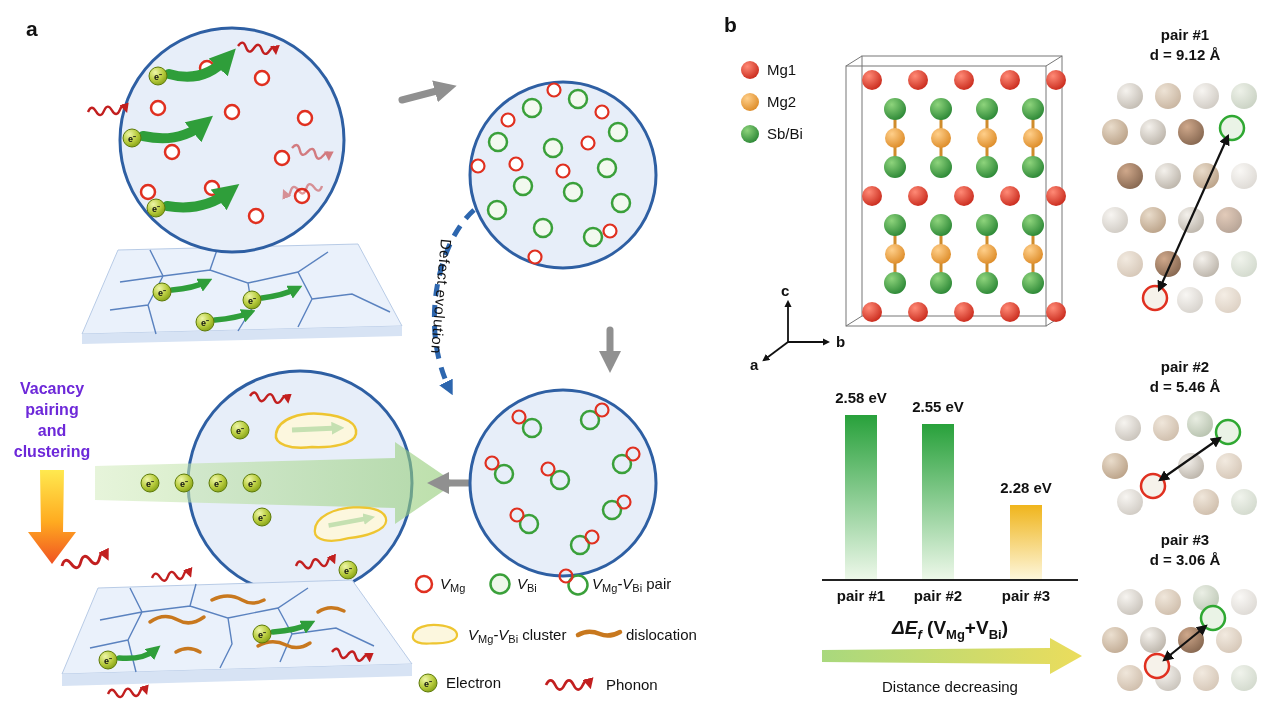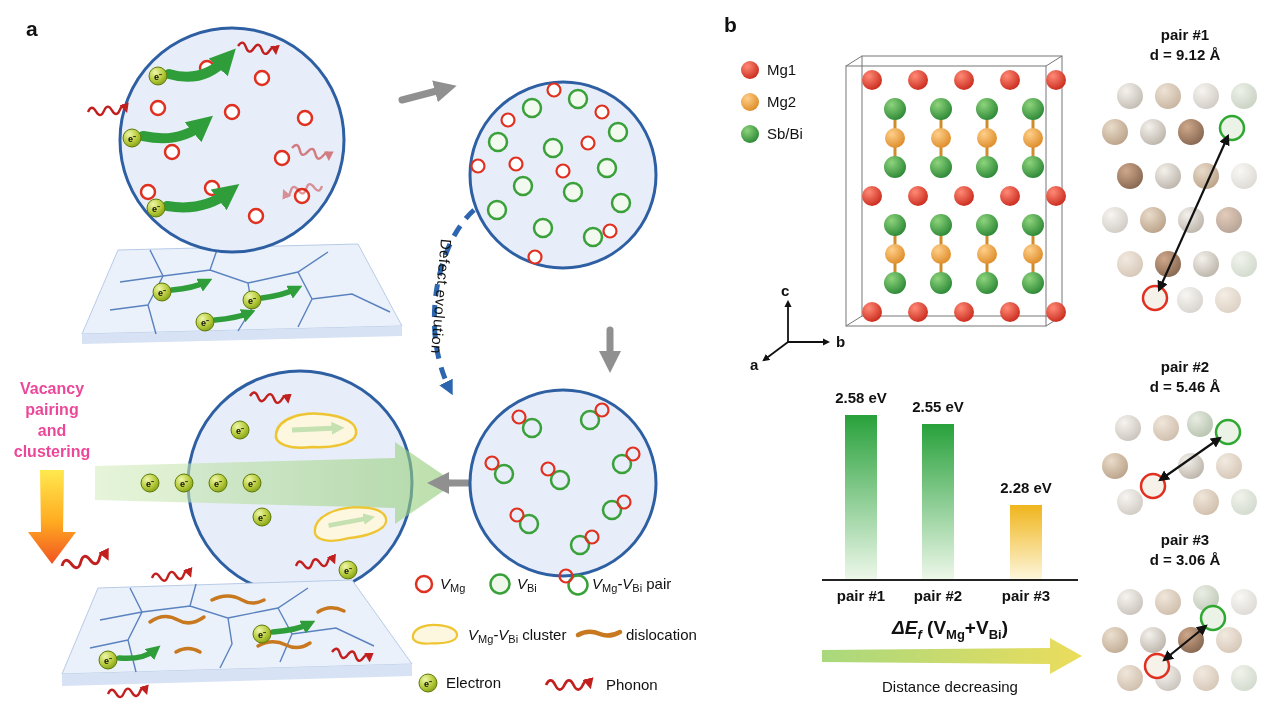--- a/index.html
+++ b/index.html
@@ -4,21 +4,21 @@
 <style>
   html,body{margin:0;padding:0;background:#fff;}
   body{width:1280px;height:720px;font-family:"Liberation Sans",sans-serif;}
   #canvas{position:relative;width:1280px;height:720px;background:#fff;overflow:hidden;}
   #panelA,#panelB{position:absolute;top:0;}
   #panelA{left:0;}
   #panelB{left:710px;}
   svg{font-family:"Liberation Sans",sans-serif;}
   svg text{fill:#111;}
   #vacancy-text{position:absolute;left:12px;top:378px;width:80px;text-align:center;
-    font-size:16px;font-weight:700;color:#ec4899;line-height:1.32;}
+    font-size:16px;font-weight:700;color:#6d28d9;line-height:1.32;}
 </style>
 </head>
 <body>
 
 <div id="canvas">
 
 <svg id="panelA" width="710" height="720" viewBox="0 0 710 720">
   <defs>
     <marker id="mGray" viewBox="0 0 10 10" refX="6" refY="5" markerWidth="3.2" markerHeight="3.2" orient="auto">
           <path d="M0,0 L10,5 L0,10 Z" fill="#909090"></path>

